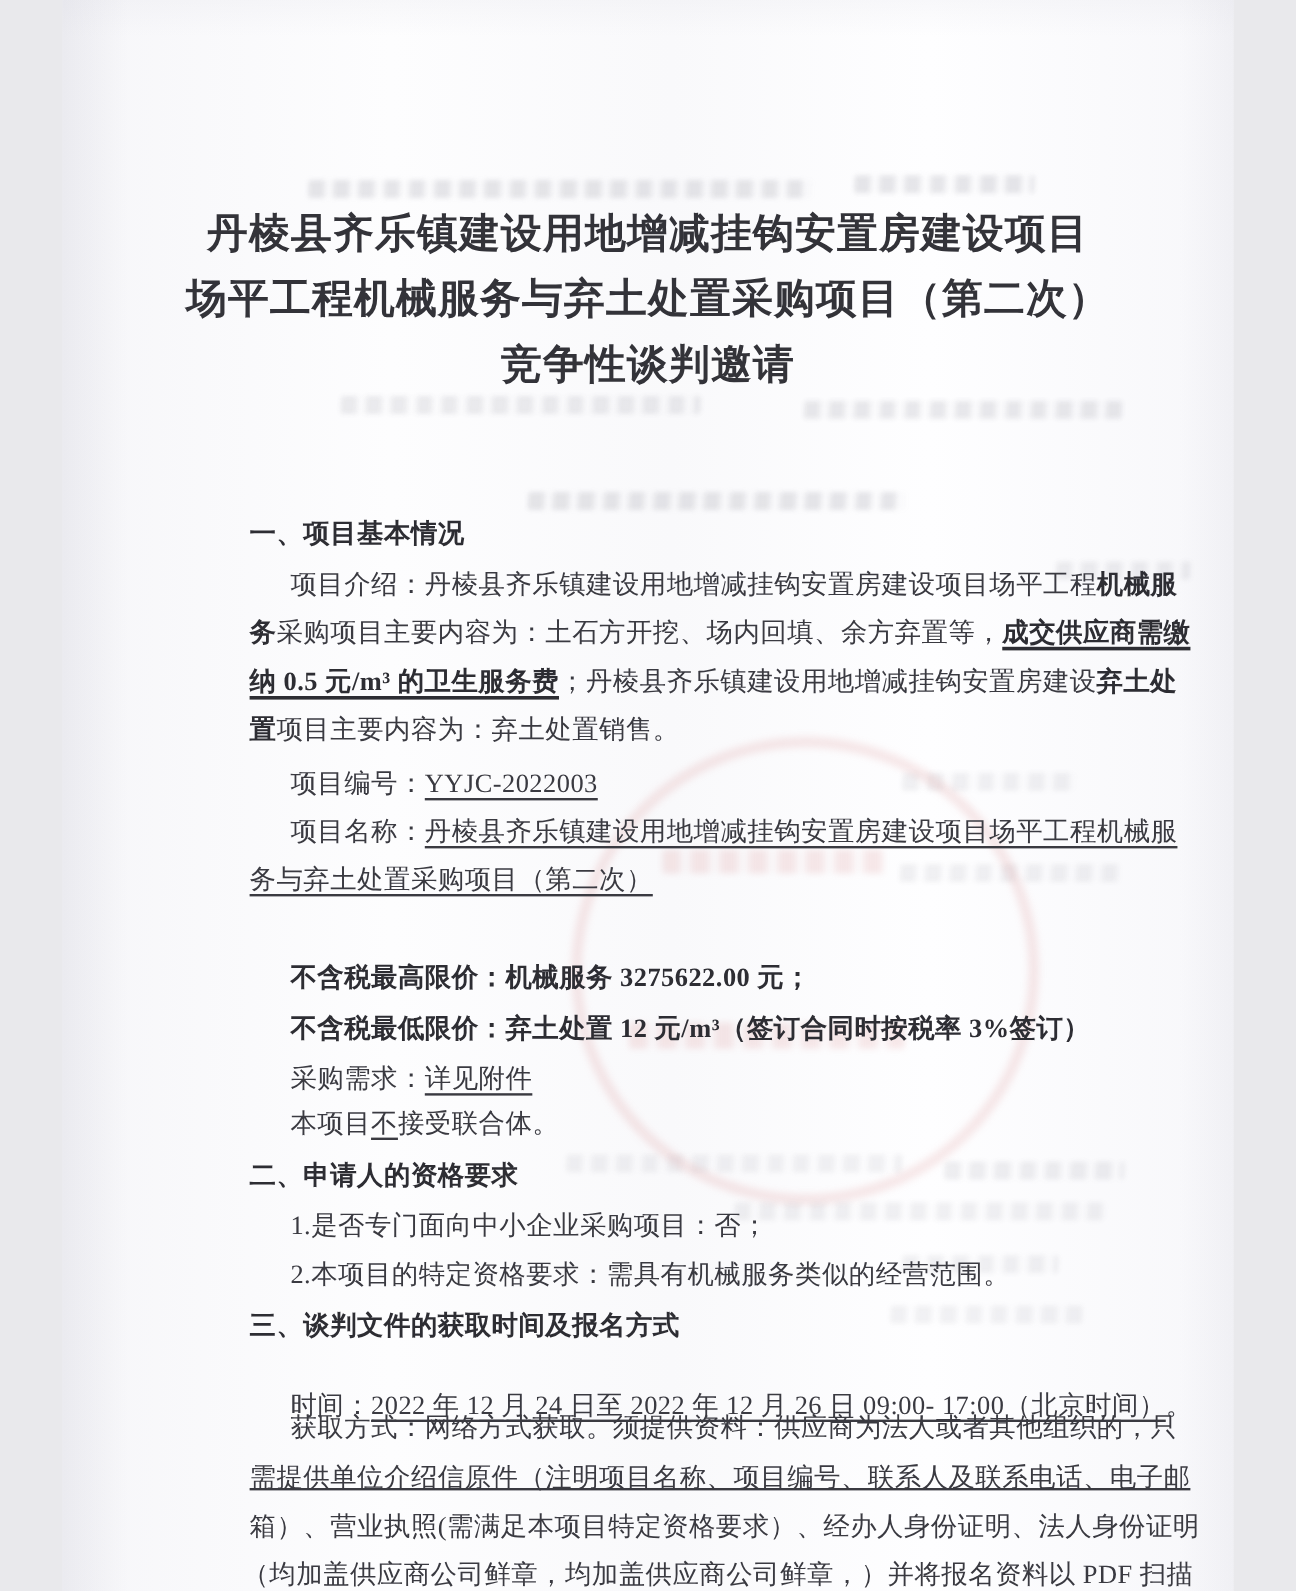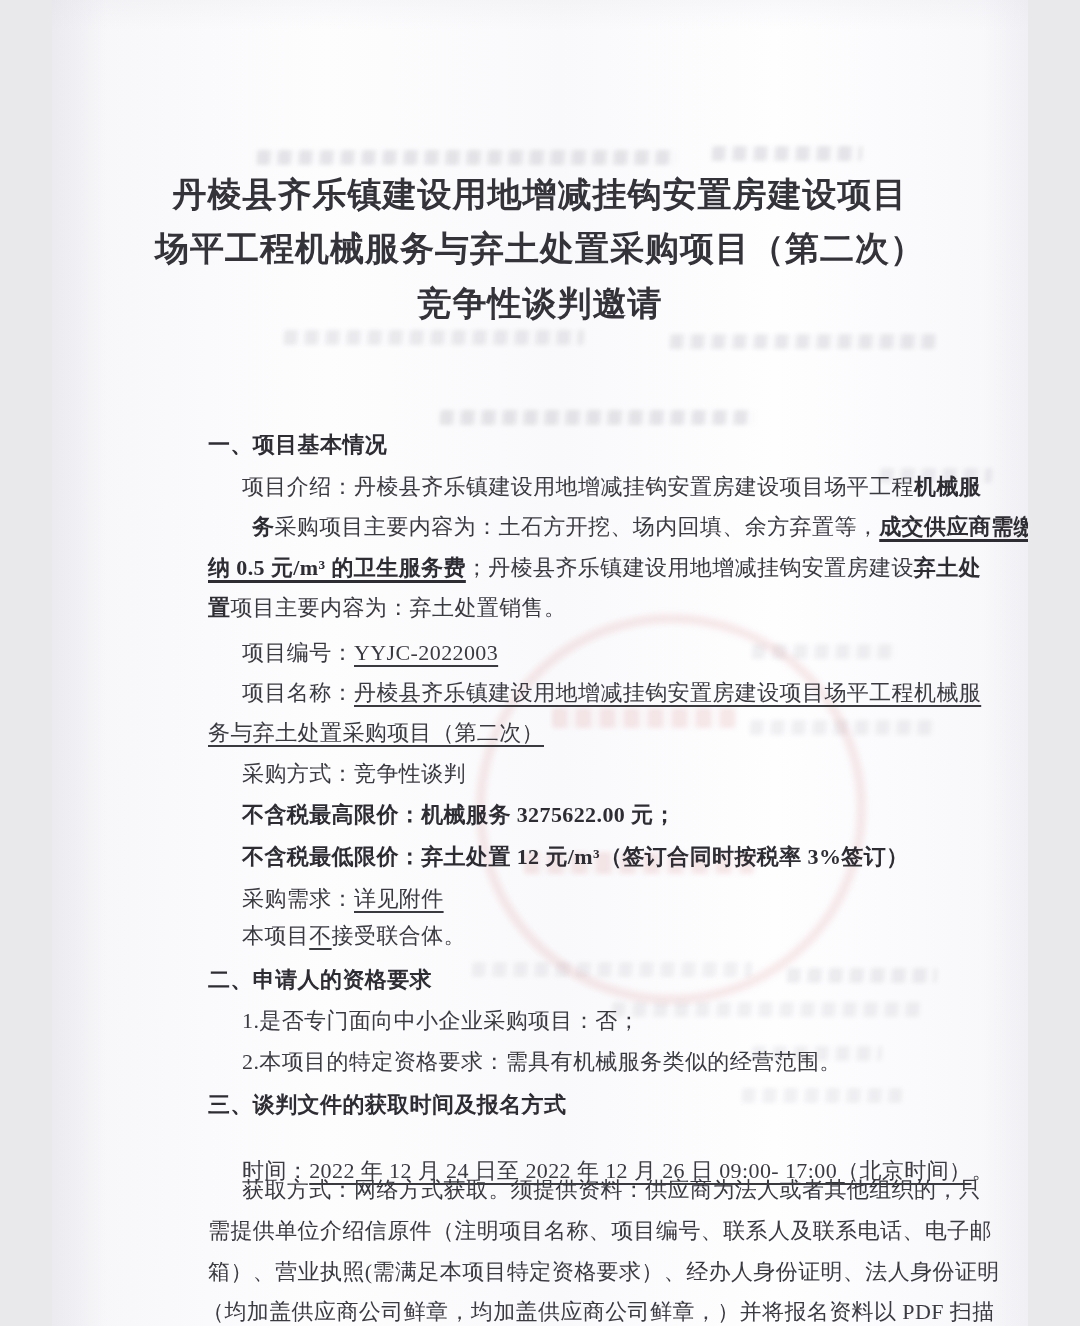--- a/index.html
+++ b/index.html
@@ -102,41 +102,38 @@
     <span>竞争性谈判邀请</span>
   </div>
 
   <div class="ln" style="top:430px;">
     <span class="seg-b">一、项目基本情况</span>
   </div>
 
   <div class="ln ind" style="top:472px;">
     <span class="seg-n">项目介绍：丹棱县齐乐镇建设用地增减挂钩安置房建设项目场平工程</span><span class="seg-b">机械服</span>
   </div>
-  <div class="ln" style="top:512px;margin-left:44px;">
+  <div class="ln" style="top:512px;">
     <span class="seg-b">务</span><span class="seg-n">采购项目主要内容为：土石方开挖、场内回填、余方弃置等，</span><span class="seg-bu">成交供应商需缴</span>
   </div>
   <div class="ln" style="top:553px;">
     <span class="seg-bu">纳 0.5 元/m³ 的卫生服务费</span><span class="seg-n">；丹棱县齐乐镇建设用地增减挂钩安置房建设</span><span class="seg-b">弃土处</span>
   </div>
   <div class="ln" style="top:593px;">
     <span class="seg-b">置</span><span class="seg-n">项目主要内容为：弃土处置销售。</span>
   </div>
 
   <div class="ln ind" style="top:638px;">
     <span class="seg-n">项目编号：</span><span class="seg-u">YYJC-2022003</span>
   </div>
   <div class="ln ind" style="top:678px;">
     <span class="seg-n">项目名称：</span><span class="seg-u">丹棱县齐乐镇建设用地增减挂钩安置房建设项目场平工程机械服</span>
   </div>
   <div class="ln" style="top:718px;">
     <span class="seg-u">务与弃土处置采购项目（第二次）</span>
-  </div>
-  <div class="ln ind" style="top:759px;">
-    <span class="seg-n">采购方式：竞争性谈判</span>
   </div>
   <div class="ln ind" style="top:800px;">
     <span class="seg-b">不含税最高限价：机械服务 3275622.00 元；</span>
   </div>
   <div class="ln ind" style="top:842px;">
     <span class="seg-b">不含税最低限价：弃土处置 12 元/m³（签订合同时按税率 3%签订）</span>
   </div>
   <div class="ln ind" style="top:884px;">
     <span class="seg-n">采购需求：</span><span class="seg-u">详见附件</span>
   </div>
@@ -156,21 +153,21 @@
 
   <div class="ln" style="top:1090px;">
     <span class="seg-b">三、谈判文件的获取时间及报名方式</span>
   </div>
   <div class="ln ind" style="top:1132px;margin-top:24px;">
     <span class="seg-n">时间：</span><span class="seg-u">2022 年 12 月 24 日至 2022 年 12 月 26 日 09:00- 17:00（北京时间）</span><span class="seg-n">。</span>
   </div>
   <div class="ln ind" style="top:1175px;">
     <span class="seg-n">获取方式：网络方式获取。须提供资料：供应商为法人或者其他组织的，只</span>
   </div>
-  <div class="ln" style="top:1216px;">
+  <div class="ln" style="top:1216px;text-decoration:underline;">
     <span class="seg-n">需提供单位介绍信原件（注明项目名称、项目编号、联系人及联系电话、电子邮</span>
   </div>
   <div class="ln" style="top:1257px;">
     <span class="seg-n">箱）、营业执照(需满足本项目特定资格要求）、经办人身份证明、法人身份证明</span>
   </div>
   <div class="ln hang" style="top:1297px;">
     <span class="seg-n">（均加盖供应商公司鲜章，均加盖供应商公司鲜章，）并将报名资料以 PDF 扫描</span>
   </div>
 
 </div>

